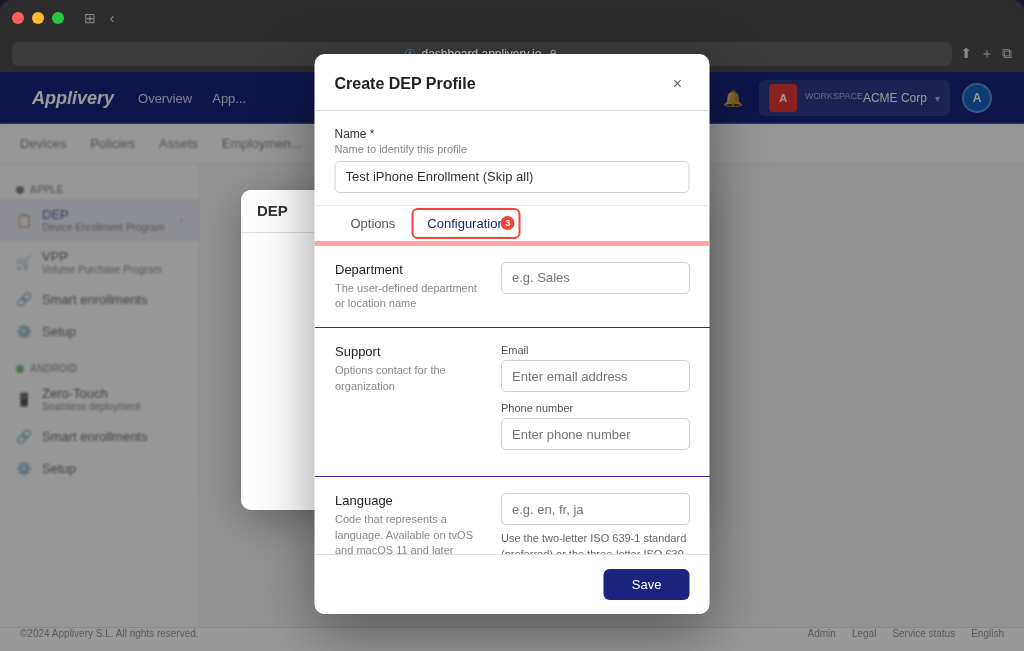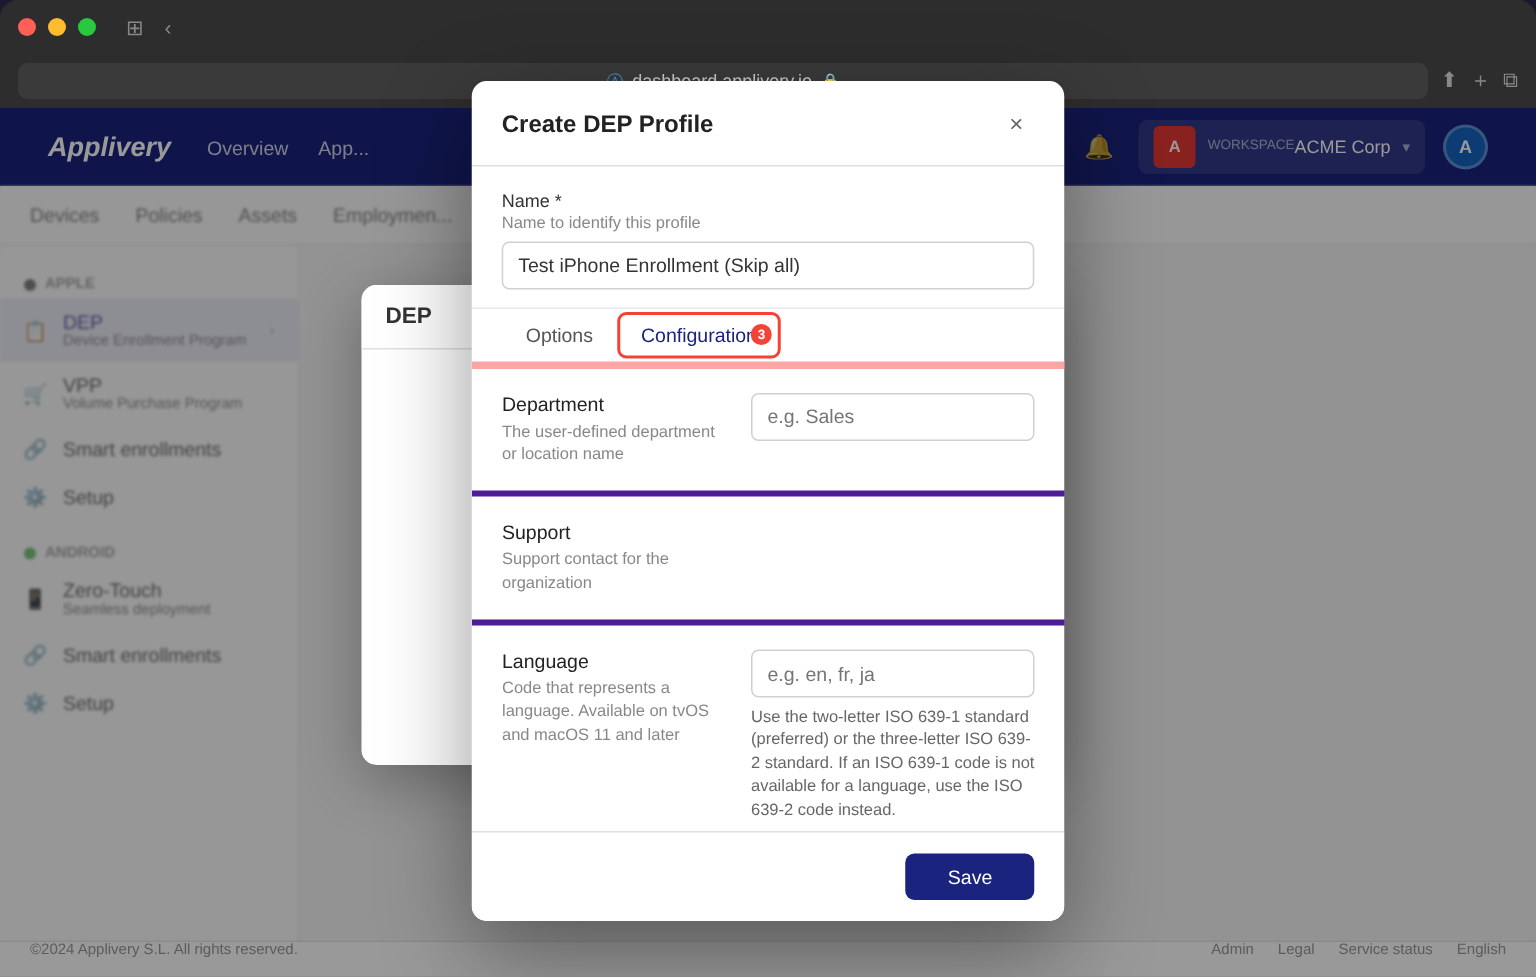--- a/index.html
+++ b/index.html
@@ -333,21 +333,21 @@
 
     
     .modal-body {
       flex: 1;
       overflow-y: auto;
       padding: 0;
     }
     .form-section {
       display: flex;
       padding: 16px 20px;
-      border-bottom: 4px solid #4c1d95;
+      border-bottom: 1px solid #4c1d95;
       gap: 16px;
     }
     .form-section-left {
       width: 150px;
       flex-shrink: 0;
     }
     .form-section-title {
       font-size: 13px;
       font-weight: 500;
       color: #222;
@@ -585,21 +585,31 @@
           <div class="form-section-desc">The user-defined department or location name</div>
         </div>
         <div class="form-section-right">
           <input class="text-input" type="text" placeholder="e.g. Sales" style="">
         </div>
       </div>
 
       <div class="form-section">
         <div class="form-section-left">
           <div class="form-section-title">Support</div>
-          <div class="form-section-desc">Support contact for the organization</div>
+          <div class="form-section-desc">Options contact for the organization</div>
+        </div>
+        <div class="form-section-right">
+          <div class="input-group">
+            <div class="sub-field-label">Email</div>
+            <input class="text-input" type="email" placeholder="Enter email address" style="">
+          </div>
+          <div class="input-group">
+            <div class="sub-field-label">Phone number</div>
+            <input class="text-input" type="tel" placeholder="Enter phone number" style="">
+          </div>
         </div>
       </div>
 
       <div class="form-section">
         <div class="form-section-left">
           <div class="form-section-title">Language</div>
           <div class="form-section-desc">Code that represents a language. Available on tvOS and macOS 11 and later</div>
         </div>
         <div class="form-section-right">
           <input class="text-input" type="text" placeholder="e.g. en, fr, ja" style="">

